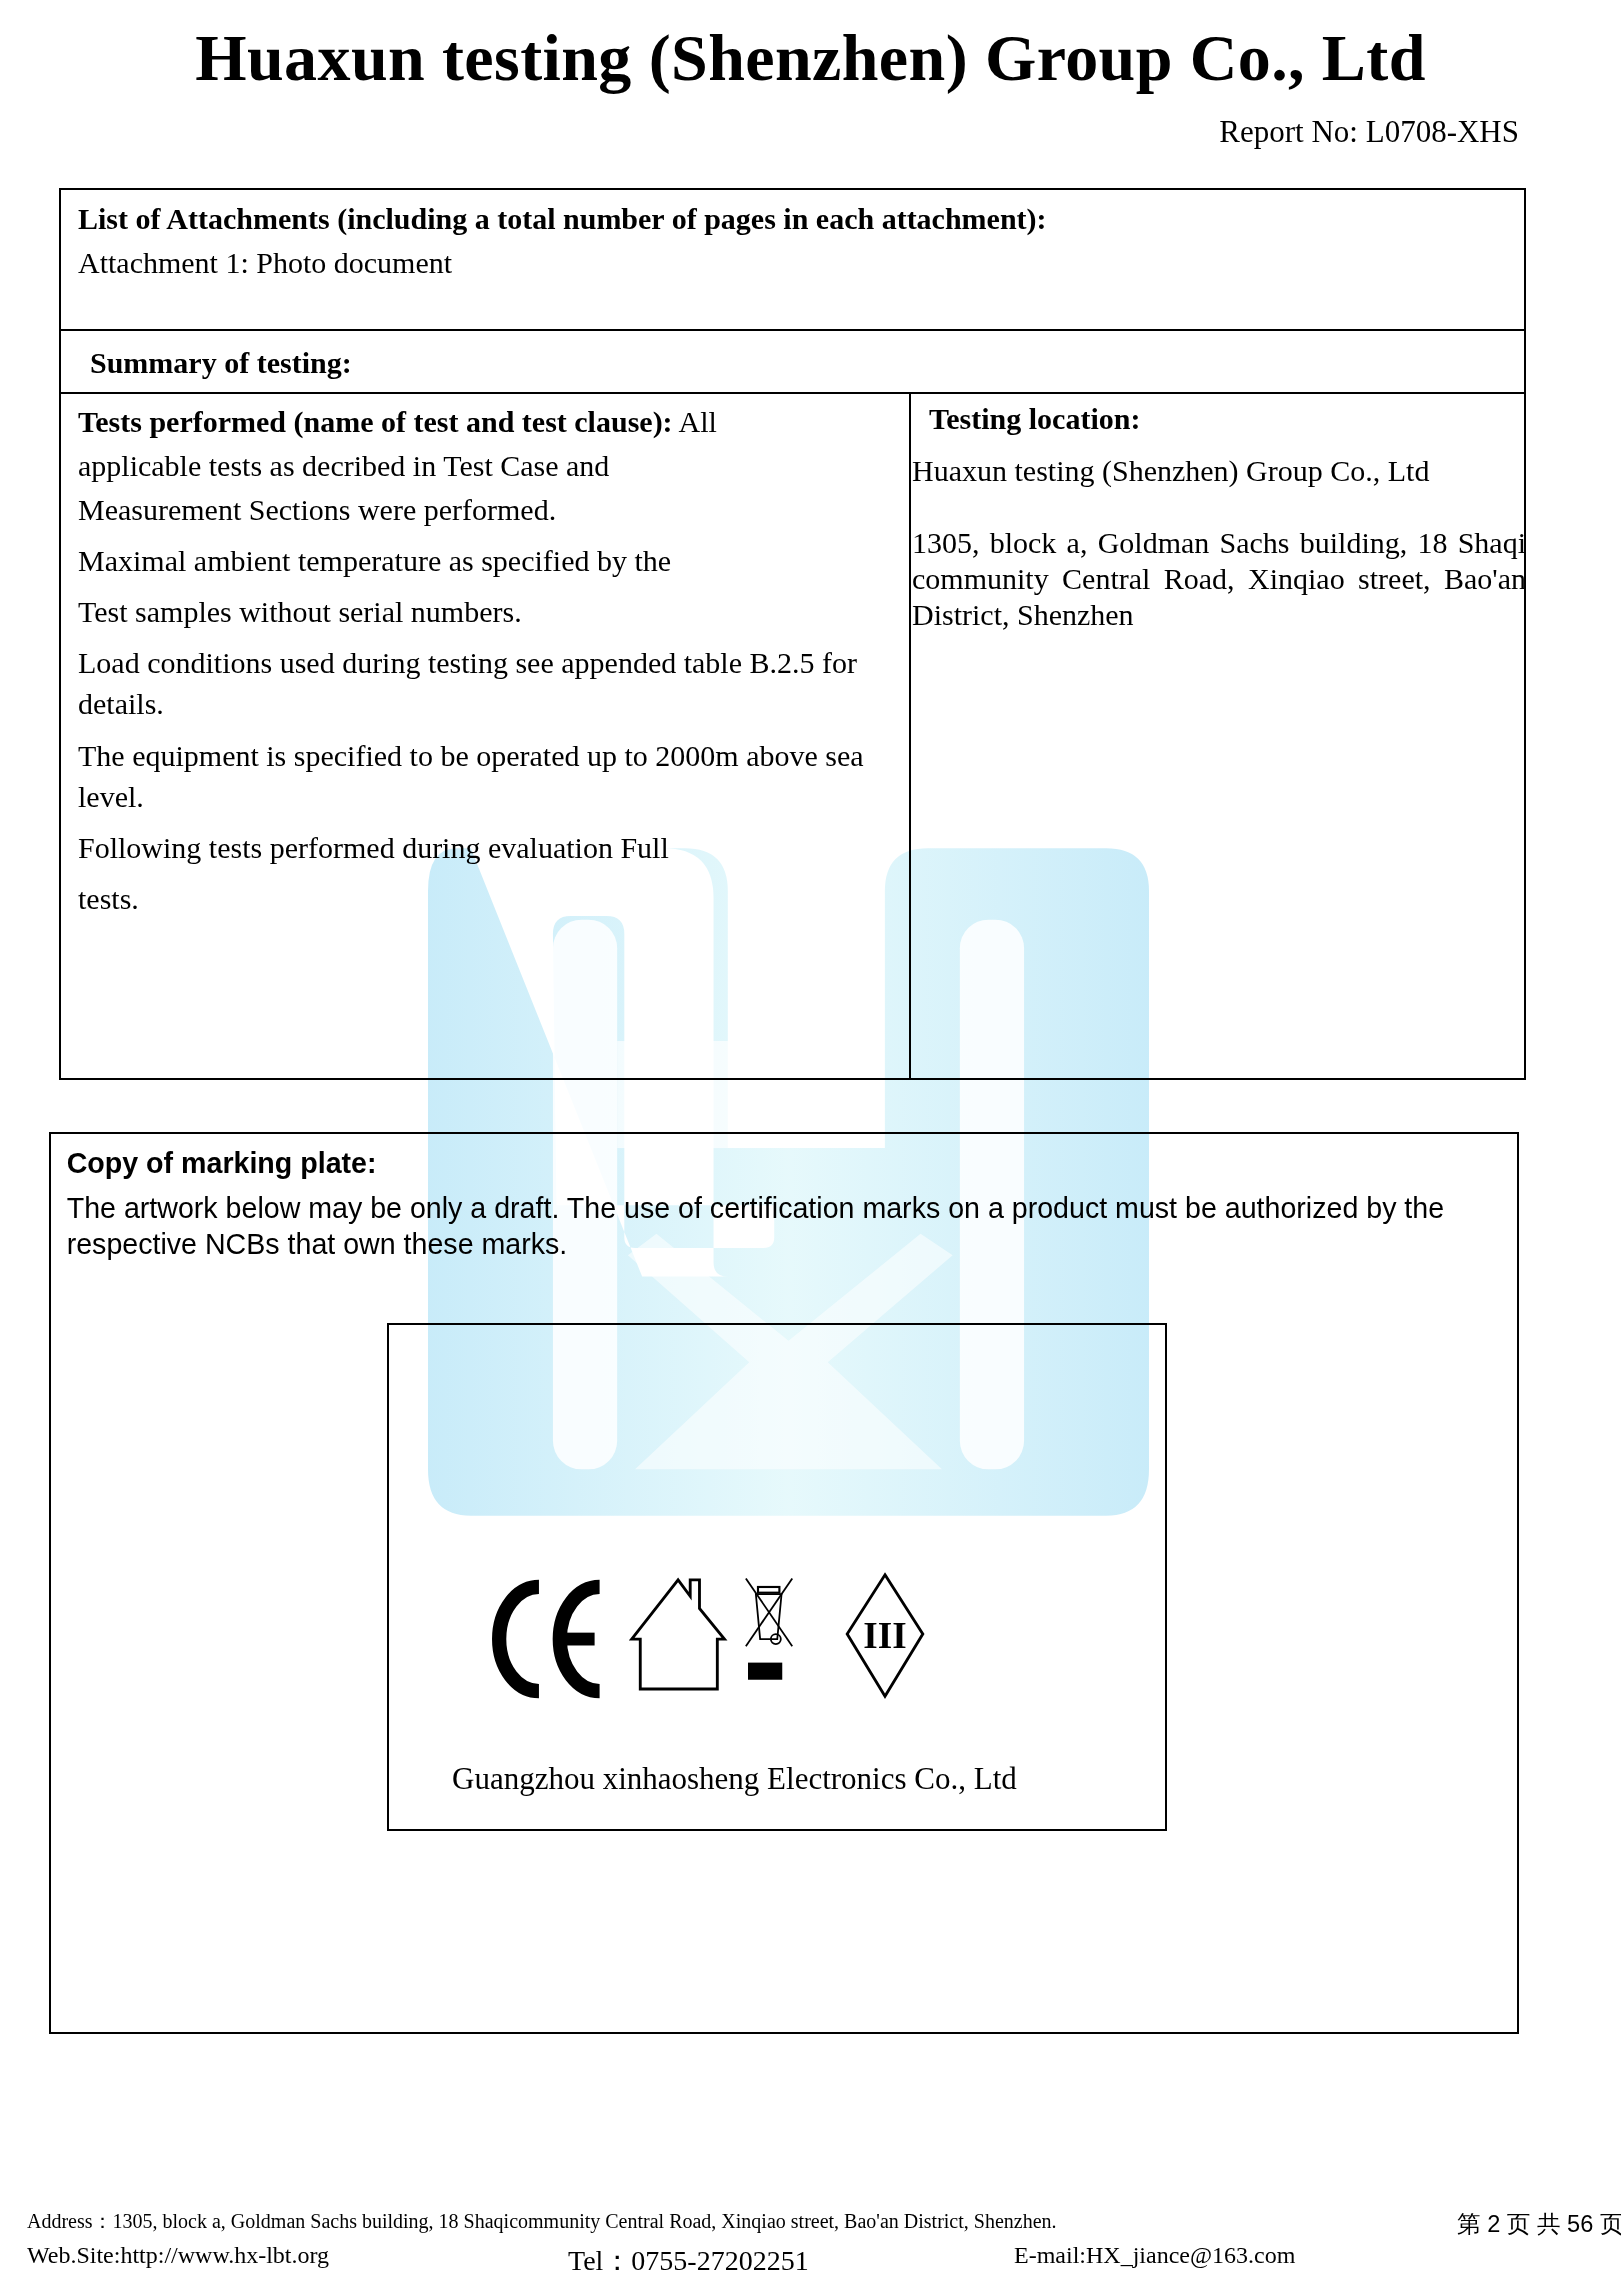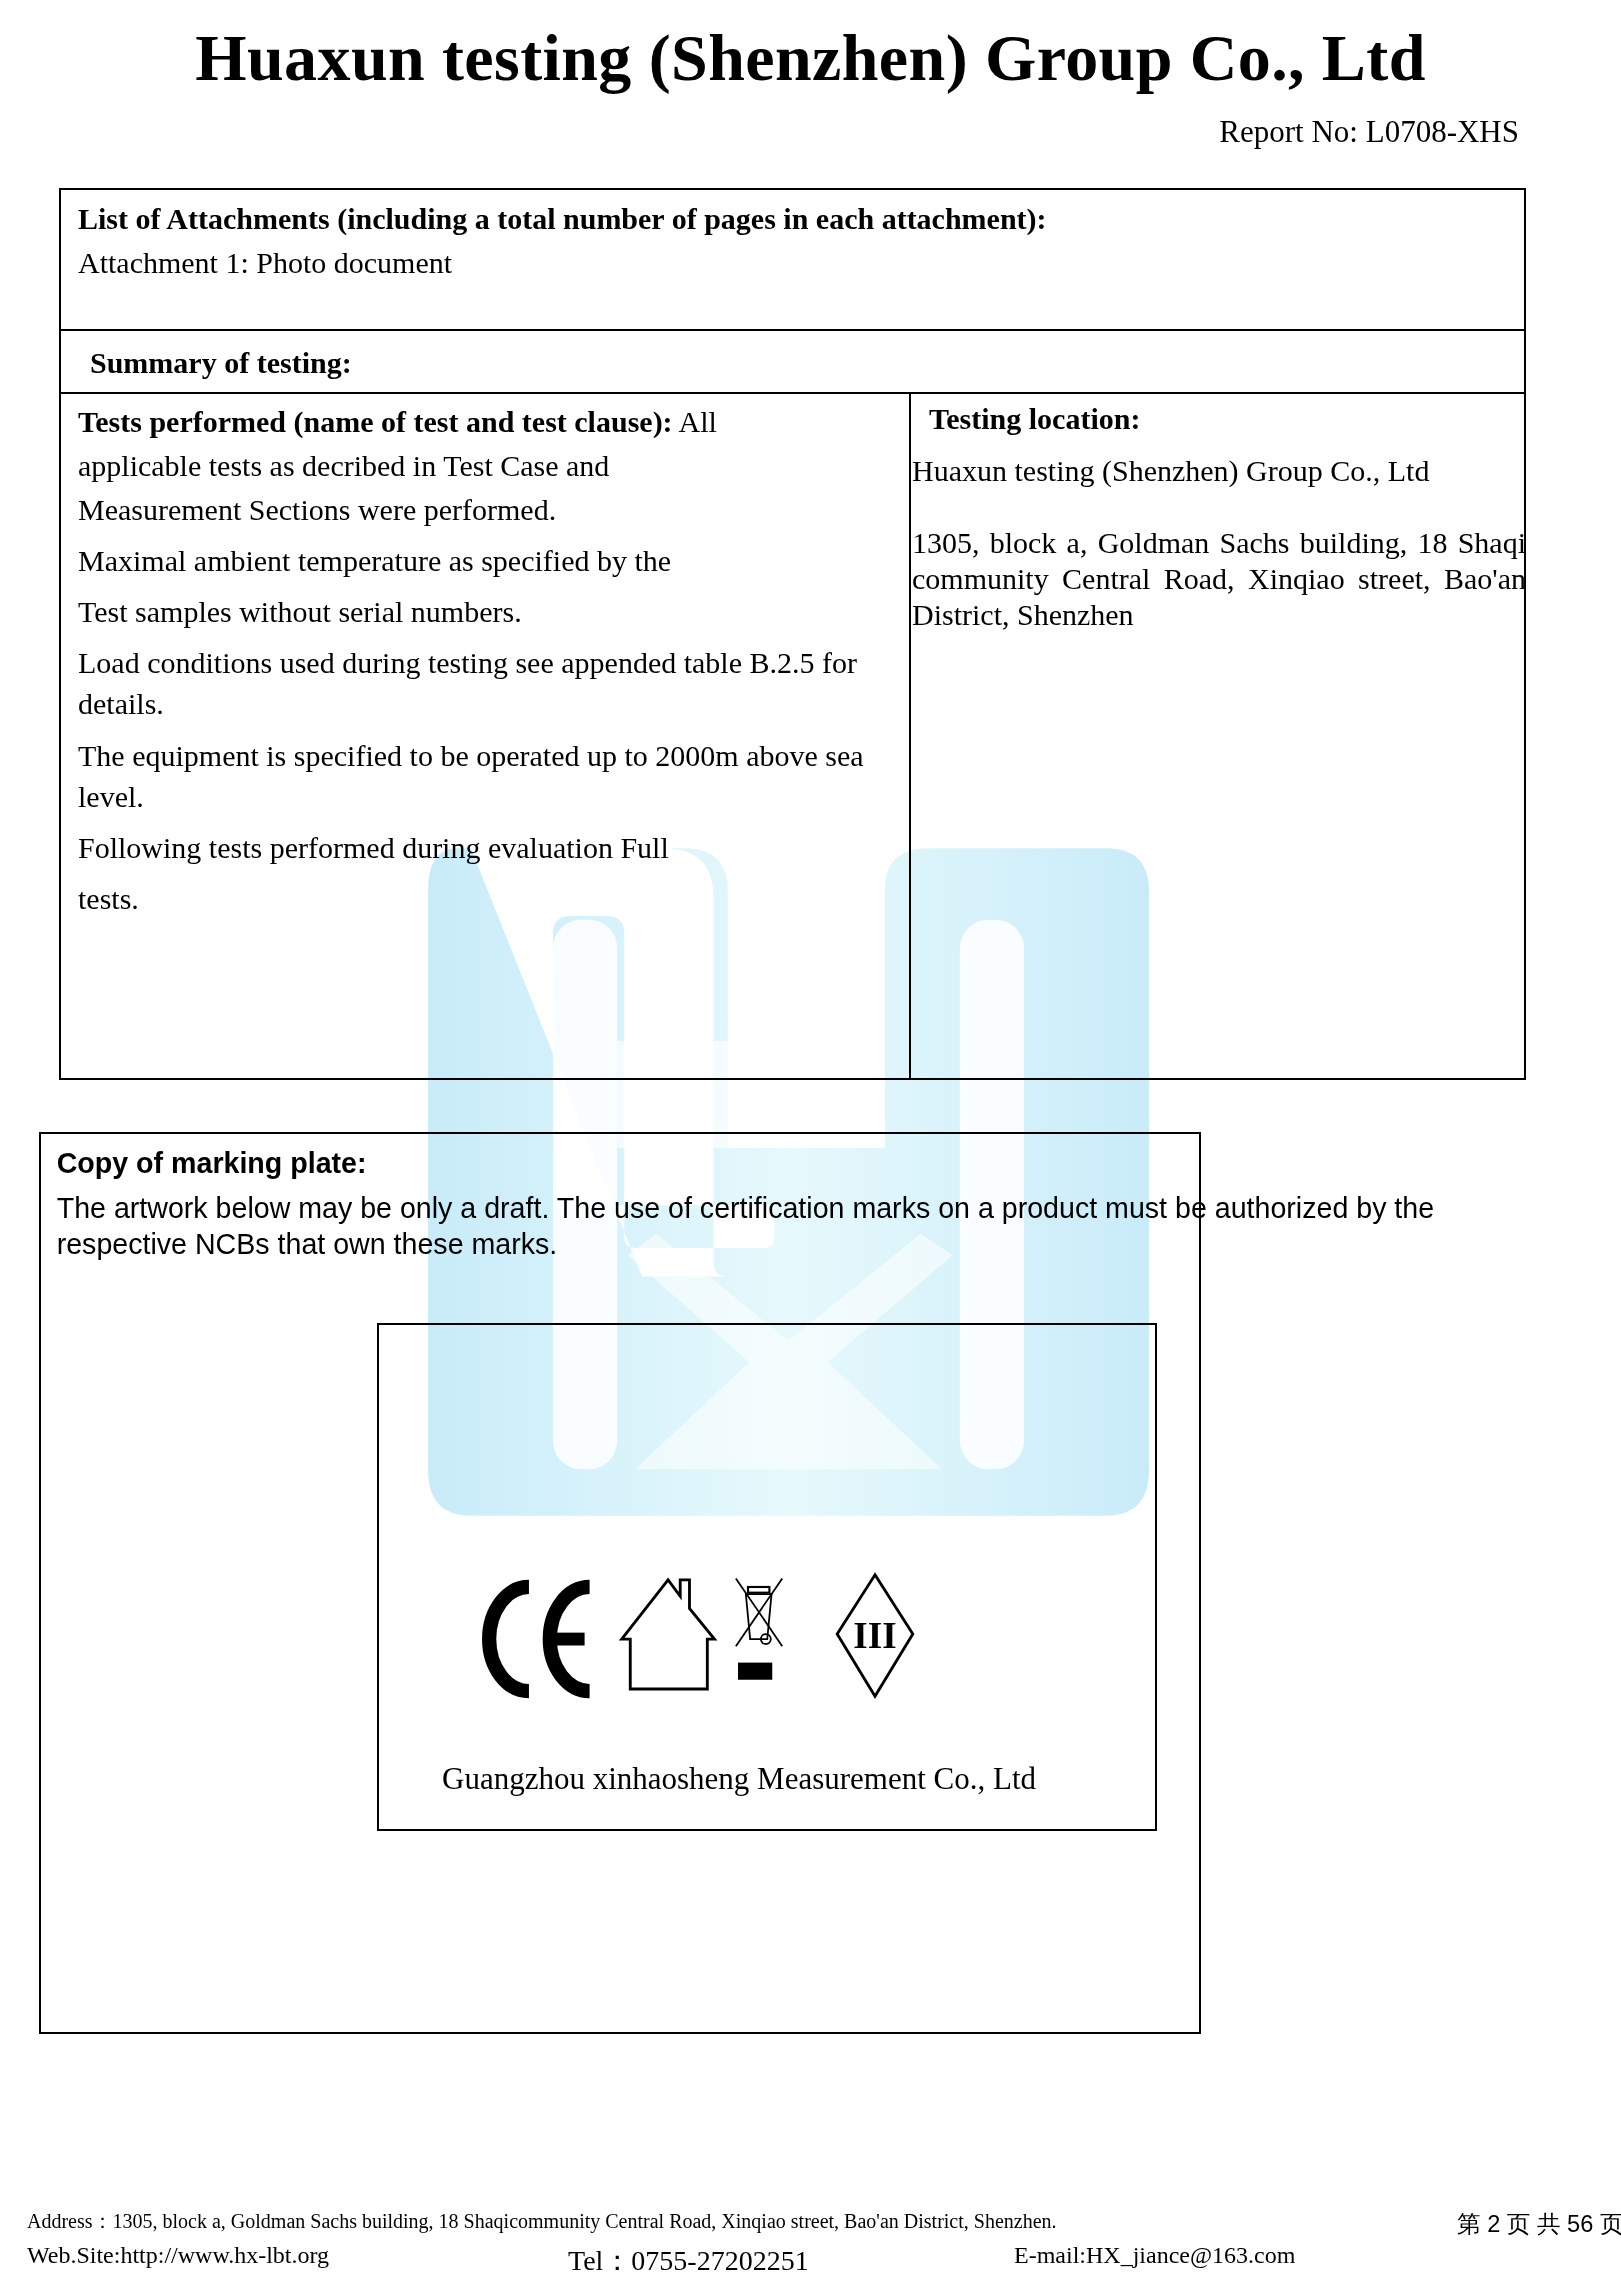--- a/index.html
+++ b/index.html
@@ -31,21 +31,21 @@
     .left-col { position: absolute; left: 17px; top: 7.1px; width: 821px; }
     .left-col p { margin: 0; font-size: 30px; line-height: 44px; }
     .left-col p.gap { margin-top: 7.1px; }
 
     .right-col { position: absolute; left: 851px; top: 7.1px; width: 614px; }
     .right-col .loc-heading { font-size: 30px; font-weight: bold; margin: 0 0 16px 17px; line-height: 37px; }
     .right-col p { margin: 0; font-size: 30px; line-height: 36px; }
     .right-col .addr { text-align: justify; margin-top: 36px; }
 
     
-    .t2 { left: 39px; top: 1132px; width: 1162px; height: 902px; border: 2.1px solid #000; box-sizing: border-box; }
+    .t2 { left: 49px; top: 1132px; width: 1470px; height: 902px; border: 2.1px solid #000; box-sizing: border-box; }
     .t2-heading { position: absolute; left: 15.7px; top: 13px; font-size: 28.6px; font-weight: bold; }
     .t2-note { position: absolute; left: 15.7px; top: 56px; width: 1435px; font-size: 28.6px; line-height: 36px; }
 
     .plate { position: absolute; left: 336px; top: 189px; width: 780px; height: 508px; border: 2.1px solid #000; box-sizing: border-box; }
     .plate-lines { position: absolute; left: 84px; top: 13px; }
     .plate-lines div { font-size: 31px; line-height: 38px; white-space: nowrap; }
     .plate-lines div.gap { margin-top: 4.3px; }
     .plate-icons { position: absolute; left: 100px; top: 246px; width: 528px; height: 129px; }
     .plate-maker { position: absolute; left: 63px; top: 436px; font-size: 31px; white-space: nowrap; }
 
@@ -136,21 +136,21 @@
         <circle cx="402" cy="95" r="7" fill="none" stroke="#000" stroke-width="2.5"></circle>
         <rect x="363" y="128" width="48" height="24" fill="#000"></rect>
       </g>
 
       <g>
         <path d="M555,5 L608,88 L555,175 L502,88 Z" fill="none" stroke="#000" stroke-width="4"></path>
         <text x="555" y="107" text-anchor="middle" font-family="Liberation Serif, serif" font-size="52" font-weight="bold">III</text>
       </g>
     </svg>
 
-    <div class="plate-maker">Guangzhou xinhaosheng Measurement Co., Ltd</div>
+    <div class="plate-maker">Guangzhou xinhaosheng Electronics Co., Ltd</div>
   </div>
 </div>
 
 <div class="abs serif footer-address">Address：1305, block a, Goldman Sachs building, 18 Shaqicommunity Central Road, Xinqiao street, Bao'an District, Shenzhen.</div>
 <div class="abs sans footer-page">第 2 页 共 56 页</div>
 <div class="abs serif footer-web">Web.Site:http://www.hx-lbt.org</div>
 <div class="abs serif footer-tel">Tel：0755-27202251</div>
 <div class="abs serif footer-email">E-mail:HX_jiance@163.com</div>
 
 

